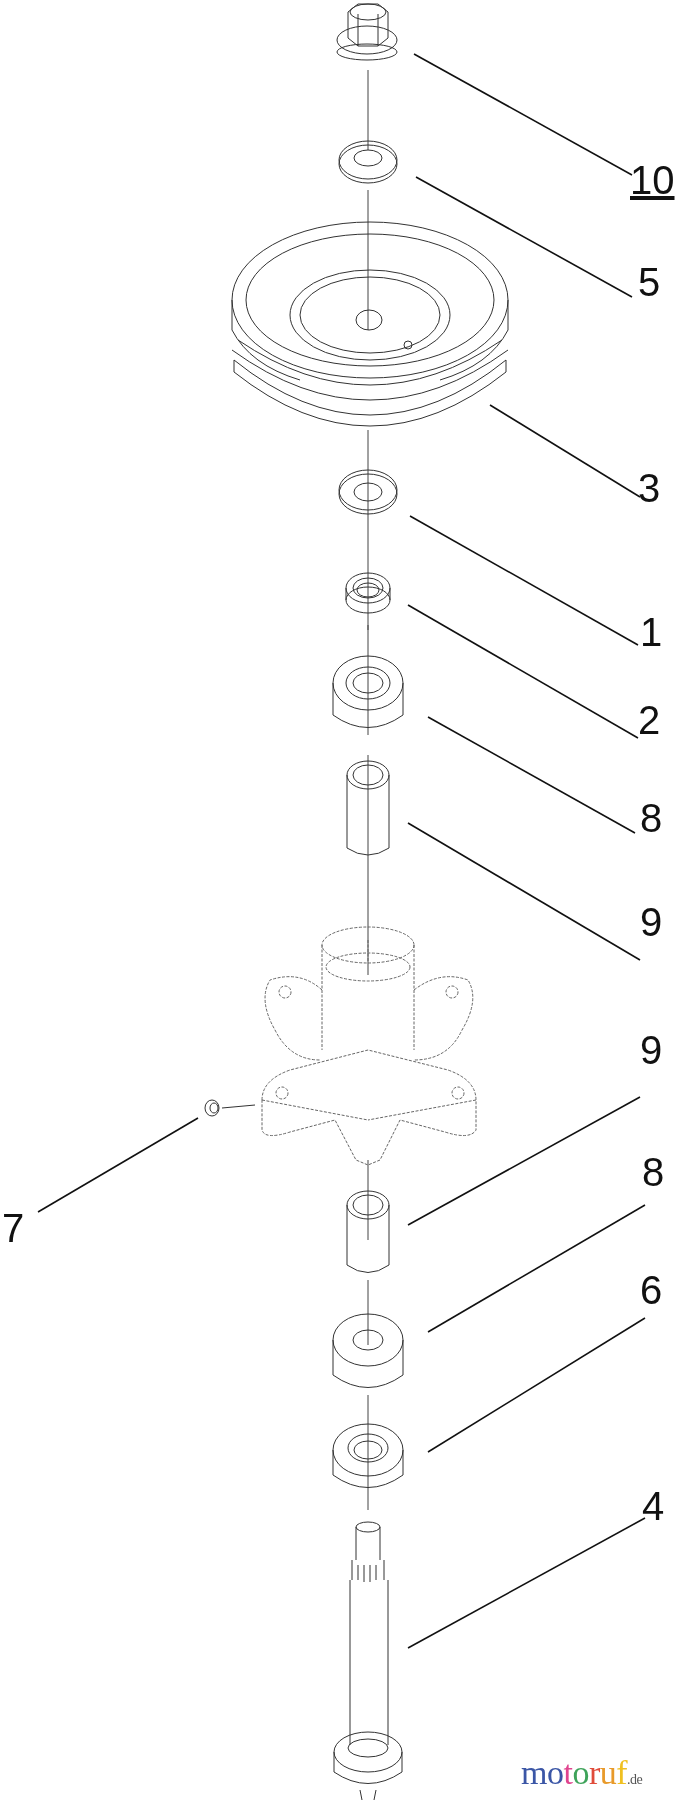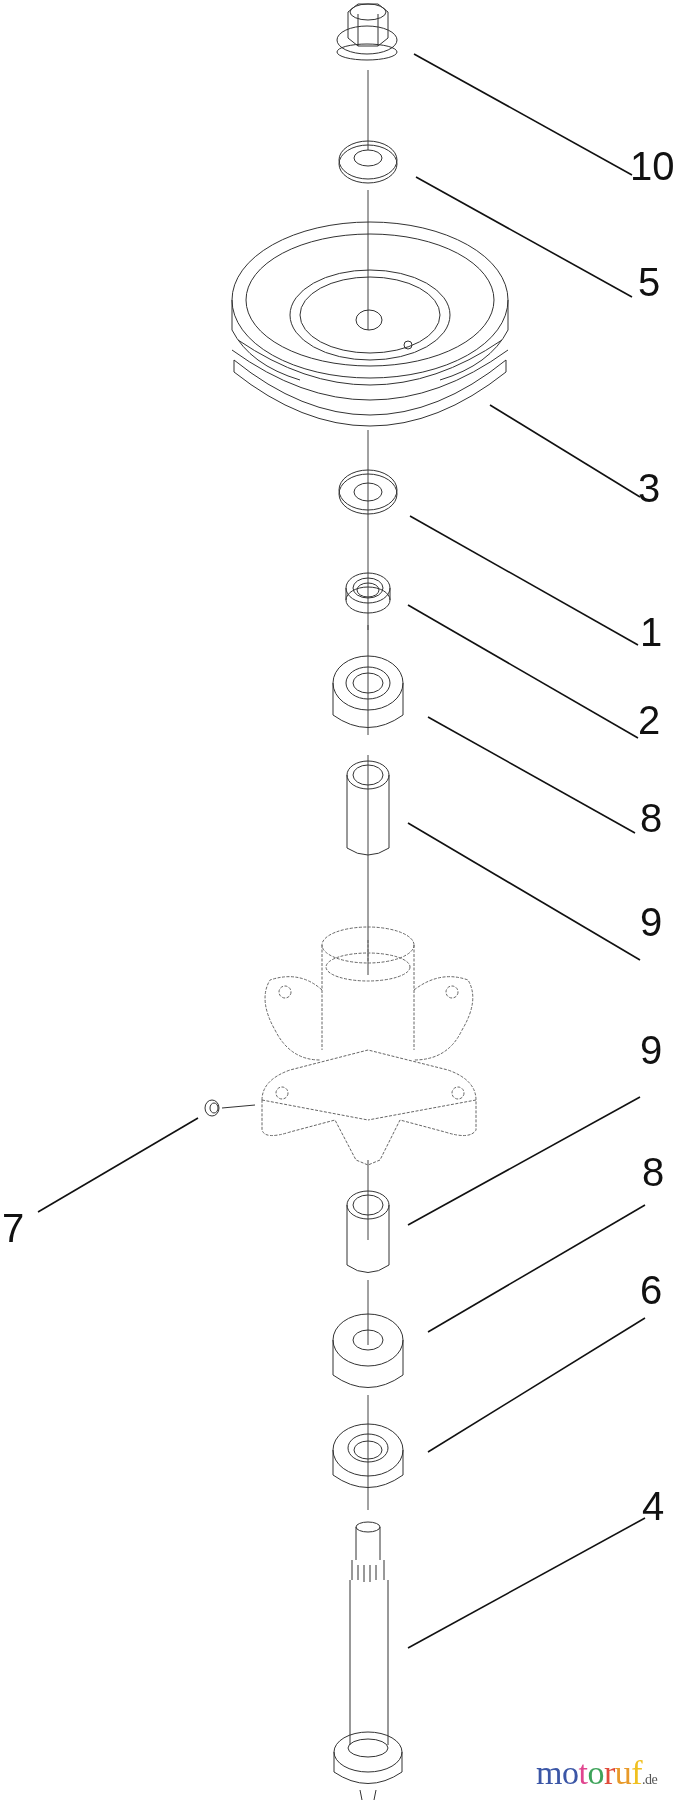--- a/index.html
+++ b/index.html
@@ -1,19 +1,19 @@
 <!DOCTYPE html>
 <html><head>
 <meta charset="utf-8">
 <style>
   html, body { margin: 0; padding: 0; background: #ffffff; }
   body { width: 694px; height: 1800px; position: relative; overflow: hidden; font-family: "Liberation Sans", sans-serif; }
   #diagram { position: absolute; left: 0; top: 0; width: 694px; height: 1800px; }
   .callout-label { position: absolute; font-family: "Liberation Sans", sans-serif; font-size: 40px; color: #111; line-height: 1; }
-  .watermark { position: absolute; left: 536px; top: 1754px; font-family: "Liberation Serif", serif; font-size: 34px; letter-spacing: -0.5px; white-space: nowrap; text-decoration: underline; }
+  .watermark { position: absolute; left: 521px; top: 1754px; font-family: "Liberation Serif", serif; font-size: 34px; letter-spacing: -0.5px; white-space: nowrap; text-decoration: underline; }
   .watermark span { display: inline-block; }
   .watermark .tld { font-size: 14px; color: #555; }
 </style>
 </head>
 <body>
 
 <svg id="diagram" viewBox="0 0 694 1800" xmlns="http://www.w3.org/2000/svg" fill="none" stroke="#333" stroke-width="1">
 
   <g stroke="#444">
     <line x1="368" y1="70" x2="368" y2="150"></line>
@@ -149,21 +149,21 @@
     <line x1="428" y1="717" x2="635" y2="833"></line>
     <line x1="408" y1="823" x2="640" y2="960"></line>
     <line x1="408" y1="1225" x2="640" y2="1097"></line>
     <line x1="428" y1="1332" x2="645" y2="1205"></line>
     <line x1="428" y1="1452" x2="645" y2="1318"></line>
     <line x1="408" y1="1648" x2="645" y2="1518"></line>
     <line x1="198" y1="1118" x2="38" y2="1212"></line>
   </g>
 </svg>
 
-<div class="callout-label" style="left:630px;top:146px;">10</div>
+<div class="callout-label" style="left:630px;top:160px;text-decoration:underline;">10</div>
 <div class="callout-label" style="left:638px;top:262px;">5</div>
 <div class="callout-label" style="left:638px;top:468px;">3</div>
 <div class="callout-label" style="left:640px;top:612px;">1</div>
 <div class="callout-label" style="left:638px;top:700px;">2</div>
 <div class="callout-label" style="left:640px;top:798px;">8</div>
 <div class="callout-label" style="left:640px;top:902px;">9</div>
 <div class="callout-label" style="left:640px;top:1030px;">9</div>
 <div class="callout-label" style="left:642px;top:1152px;">8</div>
 <div class="callout-label" style="left:640px;top:1270px;">6</div>
 <div class="callout-label" style="left:642px;top:1486px;">4</div>

